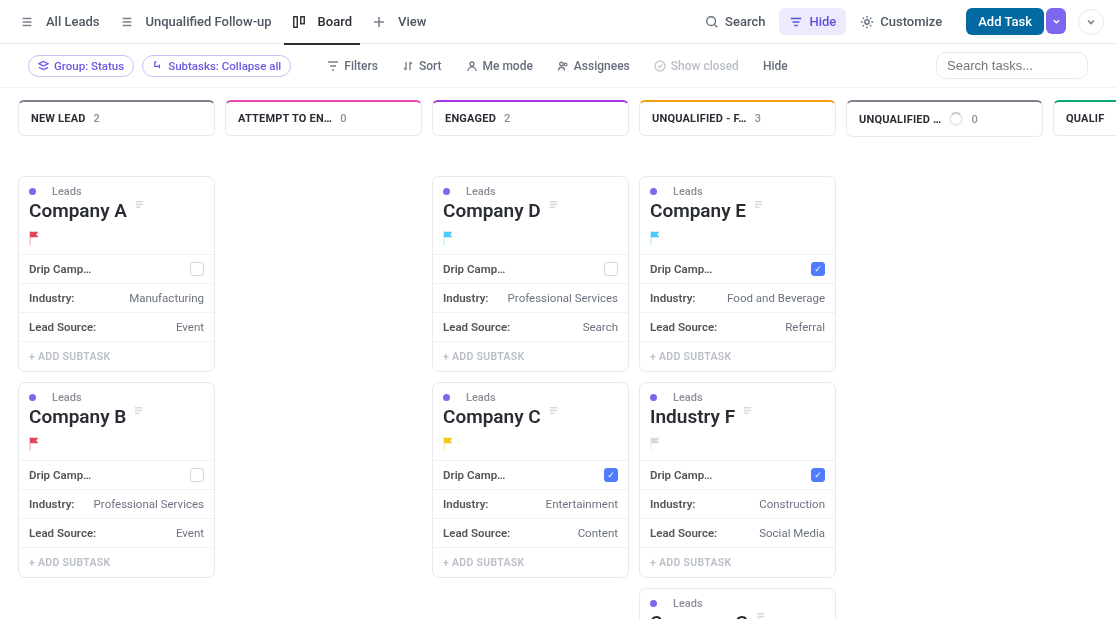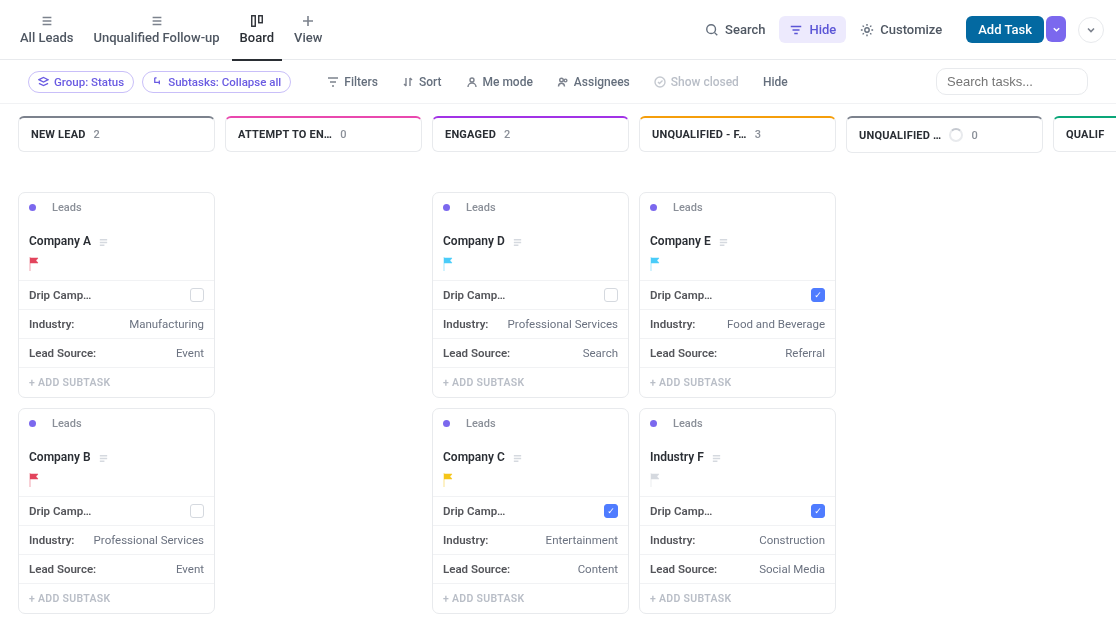--- a/index.html
+++ b/index.html
@@ -14,25 +14,24 @@
   }
   
   .topnav {
     display: flex;
     align-items: center;
     padding: 8px 12px;
     border-bottom: 1px solid #e8eaed;
     gap: 4px;
   }
   .navitem {
-    display: flex; align-items: center; gap: 2px;
+    display: flex; align-items: center; gap: 12px;
     padding: 6px 8px; border-radius: 5px;
     color: #4f5762; font-weight: 500; cursor: pointer;
     font-size: 13px;
-    flex-direction: column;
   }
   .navitem.active {
     color: #2a2e34;
     position: relative;
   }
   .navitem.active::after {
     content:""; position:absolute; left:0; right:0; bottom:-10px;
     height:2px; background:#2a2e34;
   }
   .navicon { width:14px; height:14px; display:flex; align-items:center; justify-content:center; }
@@ -102,21 +101,21 @@
     border-top-color:#c5c9d0; border-radius:50%;
   }
   .cards { margin-top:40px; display:flex; flex-direction:column; gap:10px; }
   .card {
     border:1px solid #e8eaed; border-radius:7px; background:#fff;
     font-size:12px;
   }
   .card-pad { padding:8px 10px 6px; }
   .leads-tag { display:flex; align-items:center; gap:16px; color:#8a8f98; font-size:11px; font-weight:500;}
   .dot { width:7px; height:7px; border-radius:50%; background:#7b68ee; }
-  .card-title { font-weight:600; font-size:12px; color:#2a2e34; margin-top:20px; display:flex; align-items:flex-end; gap:7px;}
+  .card-title { font-weight:600; font-size:19px; color:#2a2e34; margin-top:1px; display:flex; align-items:flex-start; gap:7px;}
   .card-title .desc-ico { color:#d5d9df; font-size:12px;}
   .flag { width:12px; height:14px; display:inline-block; margin-top:9px;}
   .row {
     display:flex; align-items:center; justify-content:space-between;
     padding:7px 10px; border-top:1px solid #f1f2f4;
     font-size:11.5px; color:#54555a;
   }
   .row .label{ font-weight:600; color:#54555a; white-space:nowrap; overflow:hidden; text-overflow:ellipsis; max-width:72px;}
   .row .value{ color:#6b7280; font-weight:400; text-align:left;}
   .chk {

